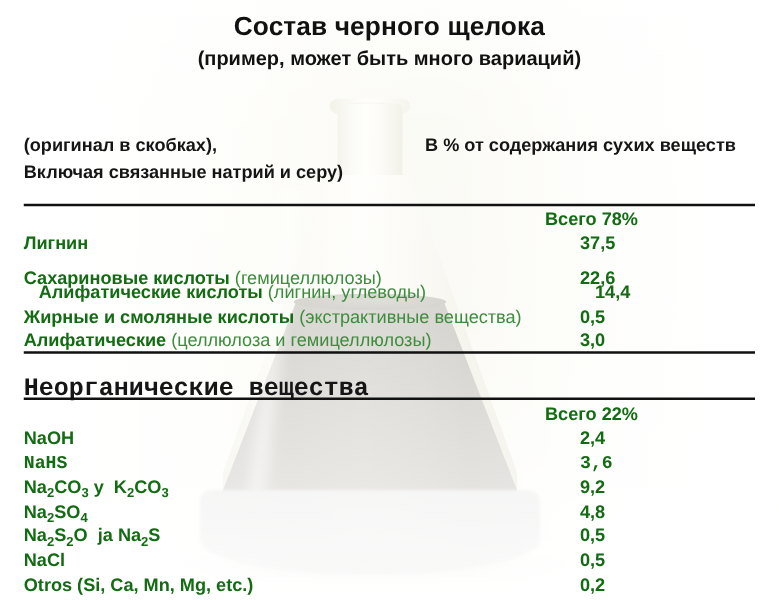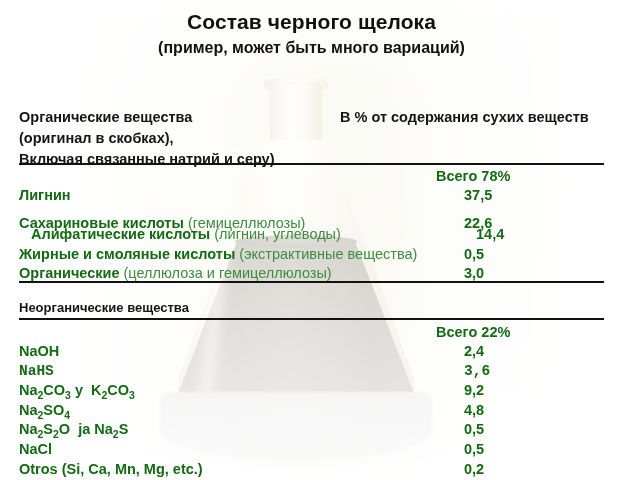--- a/index.html
+++ b/index.html
@@ -84,21 +84,21 @@
 
   .hdr{position:absolute;font-size:14.5px;font-weight:bold;color:#151515;line-height:1.45;}
   #hdr-left{left:19px;top:107px;}
   #hdr-right{left:340px;top:107px;}
 
   .rule{position:absolute;left:19px;width:585px;height:2px;background:#111;}
   #rule1{top:163px;}
   #rule2{top:281px;}
   #rule3{top:318px;}
 
-  .sec{position:absolute;left:19px;font-size:13px;font-weight:bold;color:#151515;}
+  .sec{position:absolute;left:19px;font-size:20px;font-weight:bold;color:#151515;font-family:Liberation Mono, monospace;}
   #sec-inorg{top:300px;}
 
   .row{position:absolute;left:19px;width:585px;height:20px;}
   .lbl{position:absolute;left:0;top:0;font-size:14.5px;font-weight:bold;color:#136b13;white-space:nowrap;}
   .lbl .paren{font-weight:normal;color:#3e8c3e;}
   .val{position:absolute;left:445px;top:0;font-size:14.5px;font-weight:bold;color:#136b13;}
   .total{position:absolute;left:436px;font-size:14.5px;font-weight:bold;color:#136b13;}
   sub{font-size:.72em;line-height:0;}
 </style>
 </head>
@@ -121,21 +121,20 @@
   </div>
 
   <div class="content">
 
     <div class="title-block">
       <div class="title">Состав черного щелока</div>
       <div class="subtitle">(пример, может быть много вариаций)</div>
     </div>
 
     <div class="hdr" id="hdr-left">
-        <div>Органические вещества</div>
         <div>(оригинал в скобках),</div>
         <div>Включая связанные натрий и серу)</div>
       </div>
     <div class="hdr" id="hdr-right">В % от содержания сухих веществ</div>
 
     <div class="rule" id="rule1"></div>
 
     <div class="total" style="top:168px">Всего 78%</div>
 
     <div id="organic-rows">
@@ -149,21 +148,21 @@
         </div>
         <div class="row" style="top: 226.2px; margin-left: 12px;">
           <div class="lbl"><span>Алифатические кислоты</span><span class="paren"> (лигнин, углеводы)</span></div>
           <div class="val">14,4</div>
         </div>
         <div class="row" style="top: 245.8px;">
           <div class="lbl"><span>Жирные и смоляные кислоты</span><span class="paren"> (экстрактивные вещества)</span></div>
           <div class="val">0,5</div>
         </div>
         <div class="row" style="top: 265.4px;">
-          <div class="lbl"><span>Органические</span><span class="paren"> (целлюлоза и гемицеллюлозы)</span></div>
+          <div class="lbl"><span>Алифатические</span><span class="paren"> (целлюлоза и гемицеллюлозы)</span></div>
           <div class="val">3,0</div>
         </div>
       </div>
 
     <div class="rule" id="rule2"></div>
 
     <div class="sec" id="sec-inorg">Неорганические вещества</div>
 
     <div class="rule" id="rule3"></div>
 

